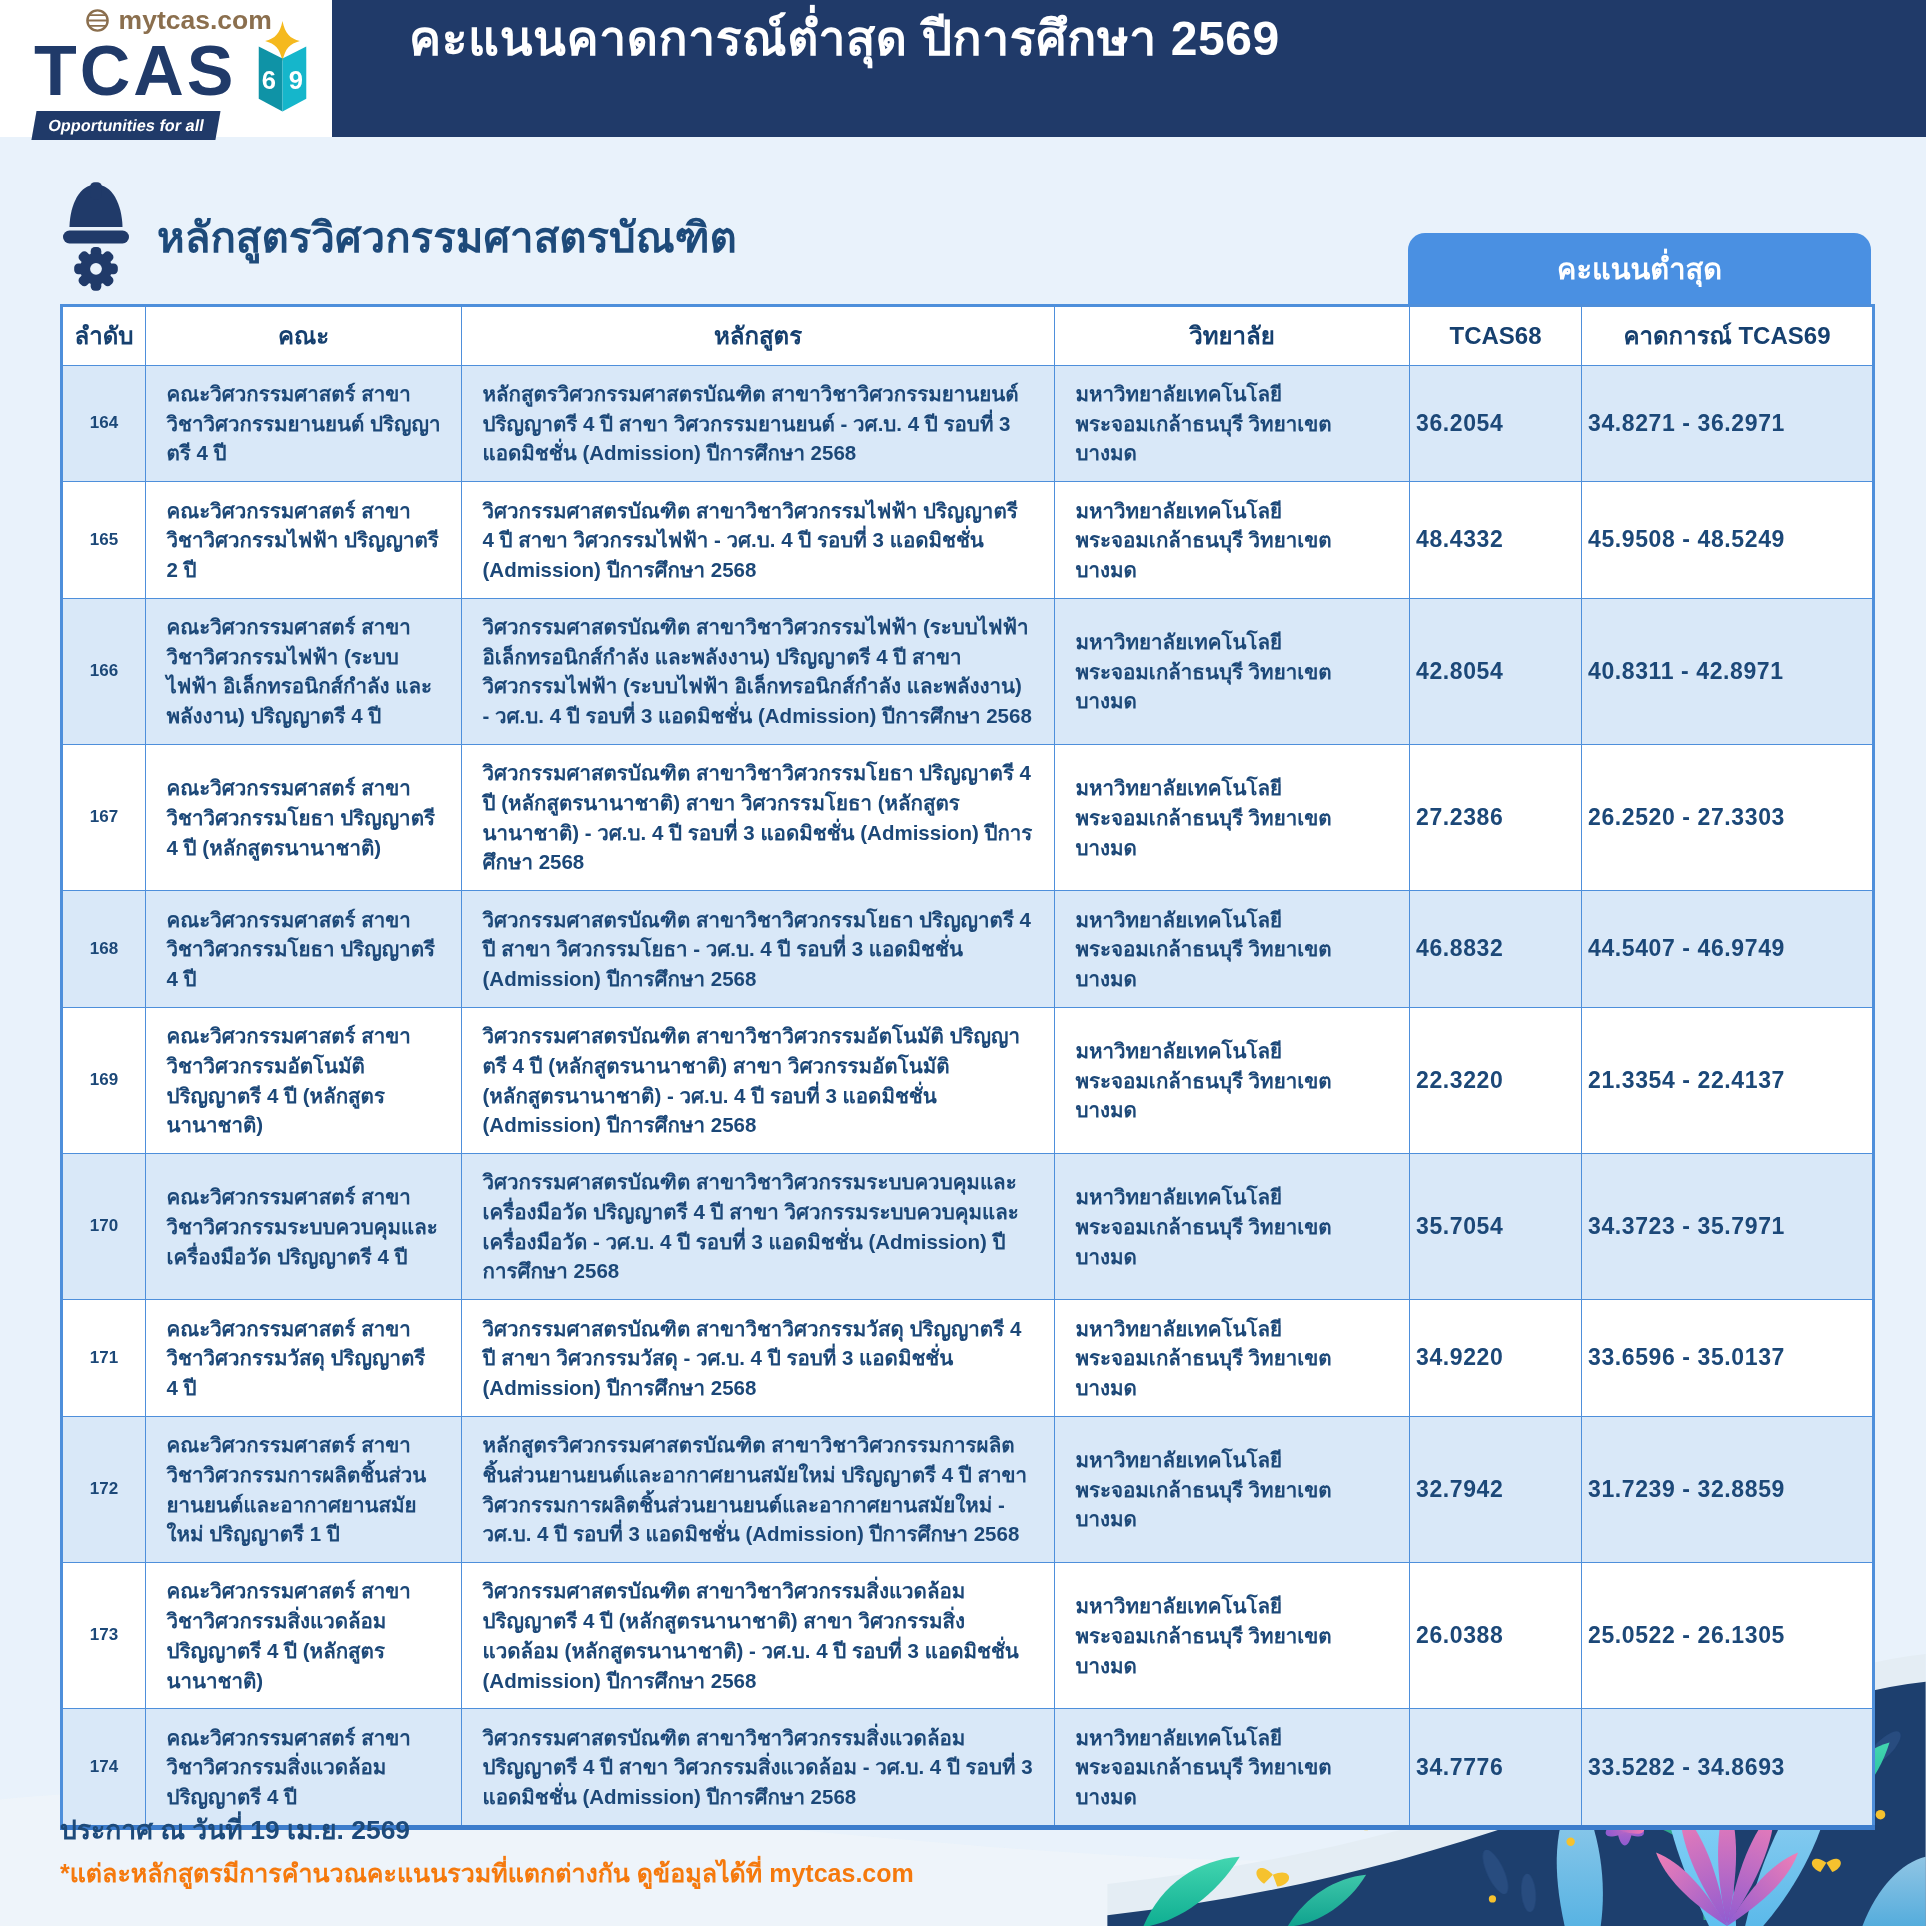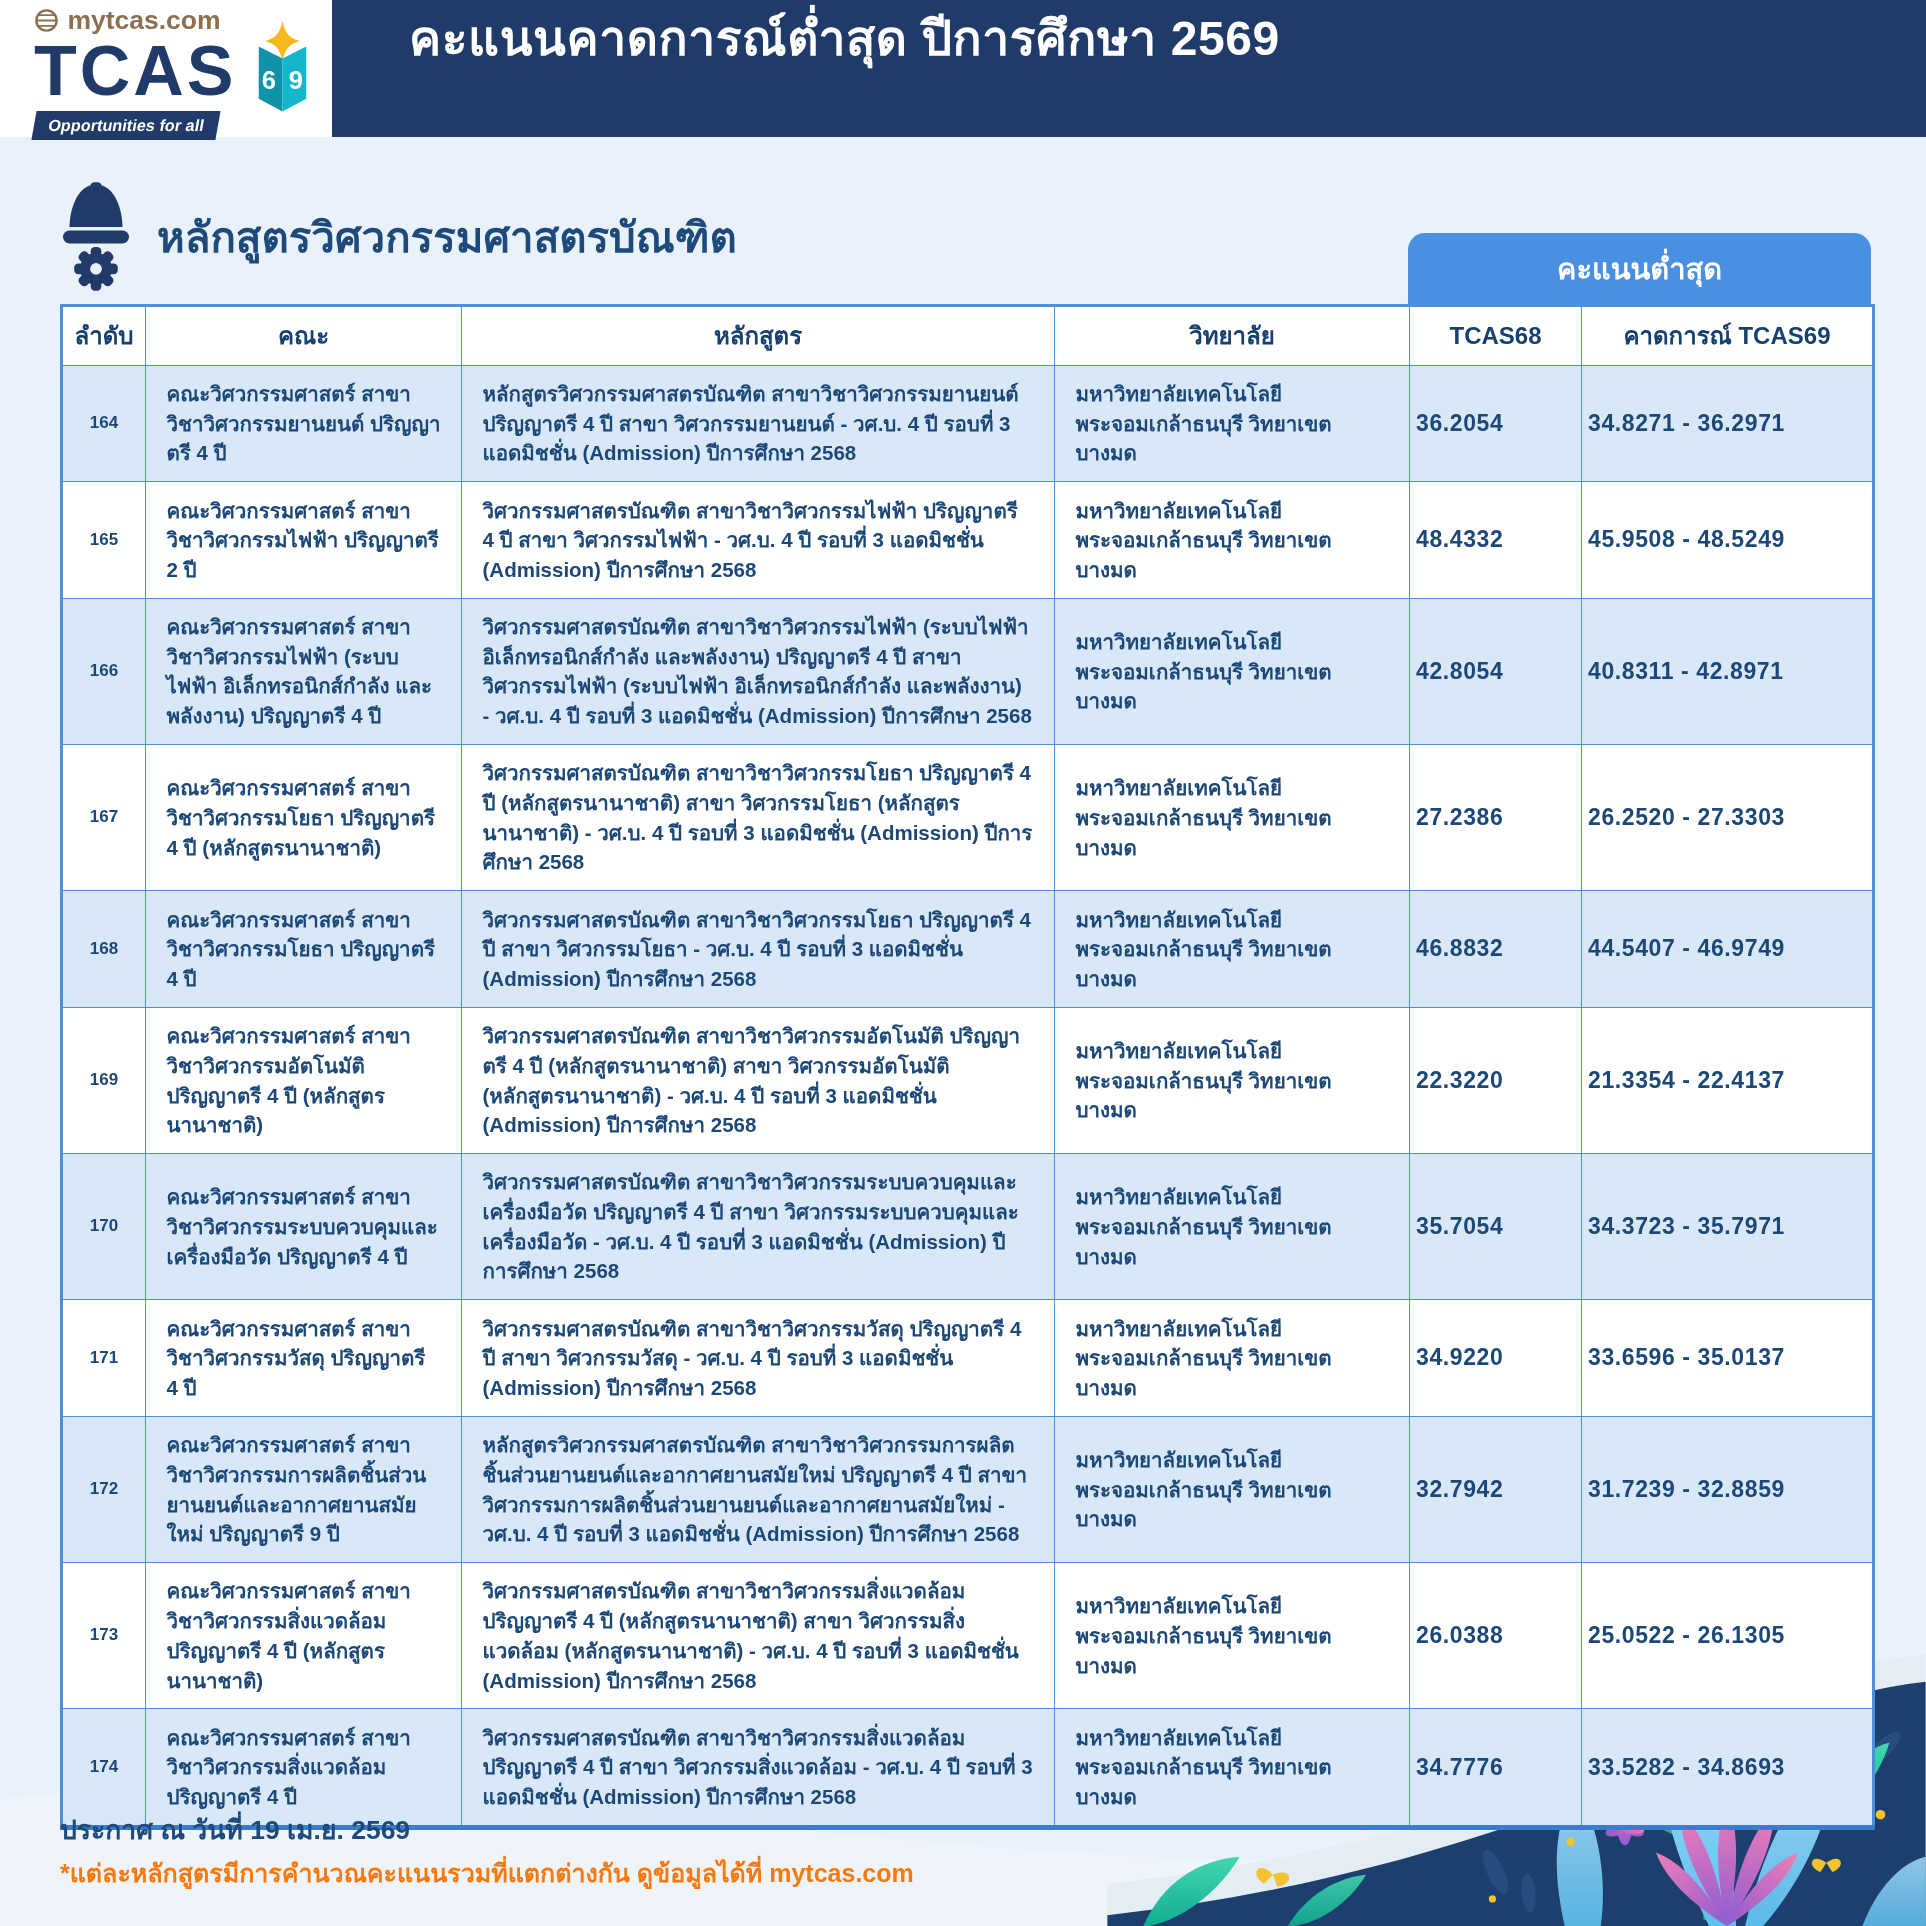--- a/index.html
+++ b/index.html
@@ -8,21 +8,21 @@
     background:#e9f2fb;
     font-family:"Liberation Sans","DejaVu Sans",sans-serif;
     color:#1c4878;
   }
   
   .header{position:absolute;top:0;left:0;width:1926px;height:137px;background:#ffffff;z-index:2;}
   .title-bar{position:absolute;left:332px;top:0;right:0;height:137px;background:#203a69;
     display:flex;align-items:flex-start;padding-left:77px;box-sizing:border-box;}
   .main-title{color:#ffffff;font-size:48px;font-weight:700;letter-spacing:0.6px;}
   .logo{position:absolute;left:34px;top:4.8px;width:289px;height:128px;}
-  .logo-top{display:flex;align-items:center;gap:8.4px;color:#8b6f4e;font-size:26.5px;font-weight:700;}
+  .logo-top{display:flex;align-items:center;gap:8.4px;color:#8b6f4e;font-size:26.5px;font-weight:700;justify-content:center;}
   .logo-mid{display:flex;align-items:flex-start;gap:7.2px;height:73px;}
   .tcas-text{font-size:70px;font-weight:800;color:#203a69;line-height:1.0;letter-spacing:3px;}
   .badge{position:relative;top:-15.6px;}
   .logo-banner{display:inline-block;background:#203a69;color:#fff;font-size:16.3px;font-weight:700;
     padding:4.8px 14.4px;transform:skewX(-10deg);margin-top:2.4px;}
   
   .content{position:relative;z-index:1;}
   .section-header{display:flex;align-items:center;gap:25px;margin:43px 0 0 60px;height:114px;}
   .section-title{font-size:42px;font-weight:700;color:#1d4a7a;}
   
@@ -282,21 +282,21 @@
             <tr>
     <td class="c-no">171</td>
     <td class="c-fac">คณะวิศวกรรมศาสตร์ สาขาวิชาวิศวกรรมวัสดุ ปริญญาตรี 4 ปี</td>
     <td class="c-prog">วิศวกรรมศาสตรบัณฑิต สาขาวิชาวิศวกรรมวัสดุ ปริญญาตรี 4 ปี สาขา วิศวกรรมวัสดุ - วศ.บ. 4 ปี รอบที่ 3 แอดมิชชั่น (Admission) ปีการศึกษา 2568</td>
     <td class="c-camp">มหาวิทยาลัยเทคโนโลยีพระจอมเกล้าธนบุรี วิทยาเขตบางมด</td>
     <td class="c-score">34.9220</td>
     <td class="c-score">33.6596 - 35.0137</td>
   </tr>
             <tr>
     <td class="c-no">172</td>
-    <td class="c-fac">คณะวิศวกรรมศาสตร์ สาขาวิชาวิศวกรรมการผลิตชิ้นส่วนยานยนต์และอากาศยานสมัยใหม่ ปริญญาตรี 9 ปี</td>
+    <td class="c-fac">คณะวิศวกรรมศาสตร์ สาขาวิชาวิศวกรรมการผลิตชิ้นส่วนยานยนต์และอากาศยานสมัยใหม่ ปริญญาตรี 1 ปี</td>
     <td class="c-prog">หลักสูตรวิศวกรรมศาสตรบัณฑิต สาขาวิชาวิศวกรรมการผลิตชิ้นส่วนยานยนต์และอากาศยานสมัยใหม่ ปริญญาตรี 4 ปี สาขา วิศวกรรมการผลิตชิ้นส่วนยานยนต์และอากาศยานสมัยใหม่ - วศ.บ. 4 ปี รอบที่ 3 แอดมิชชั่น (Admission) ปีการศึกษา 2568</td>
     <td class="c-camp">มหาวิทยาลัยเทคโนโลยีพระจอมเกล้าธนบุรี วิทยาเขตบางมด</td>
     <td class="c-score">32.7942</td>
     <td class="c-score">31.7239 - 32.8859</td>
   </tr>
             <tr>
     <td class="c-no">173</td>
     <td class="c-fac">คณะวิศวกรรมศาสตร์ สาขาวิชาวิศวกรรมสิ่งแวดล้อม ปริญญาตรี 4 ปี (หลักสูตรนานาชาติ)</td>
     <td class="c-prog">วิศวกรรมศาสตรบัณฑิต สาขาวิชาวิศวกรรมสิ่งแวดล้อม ปริญญาตรี 4 ปี (หลักสูตรนานาชาติ) สาขา วิศวกรรมสิ่งแวดล้อม (หลักสูตรนานาชาติ) - วศ.บ. 4 ปี รอบที่ 3 แอดมิชชั่น (Admission) ปีการศึกษา 2568</td>
     <td class="c-camp">มหาวิทยาลัยเทคโนโลยีพระจอมเกล้าธนบุรี วิทยาเขตบางมด</td>

